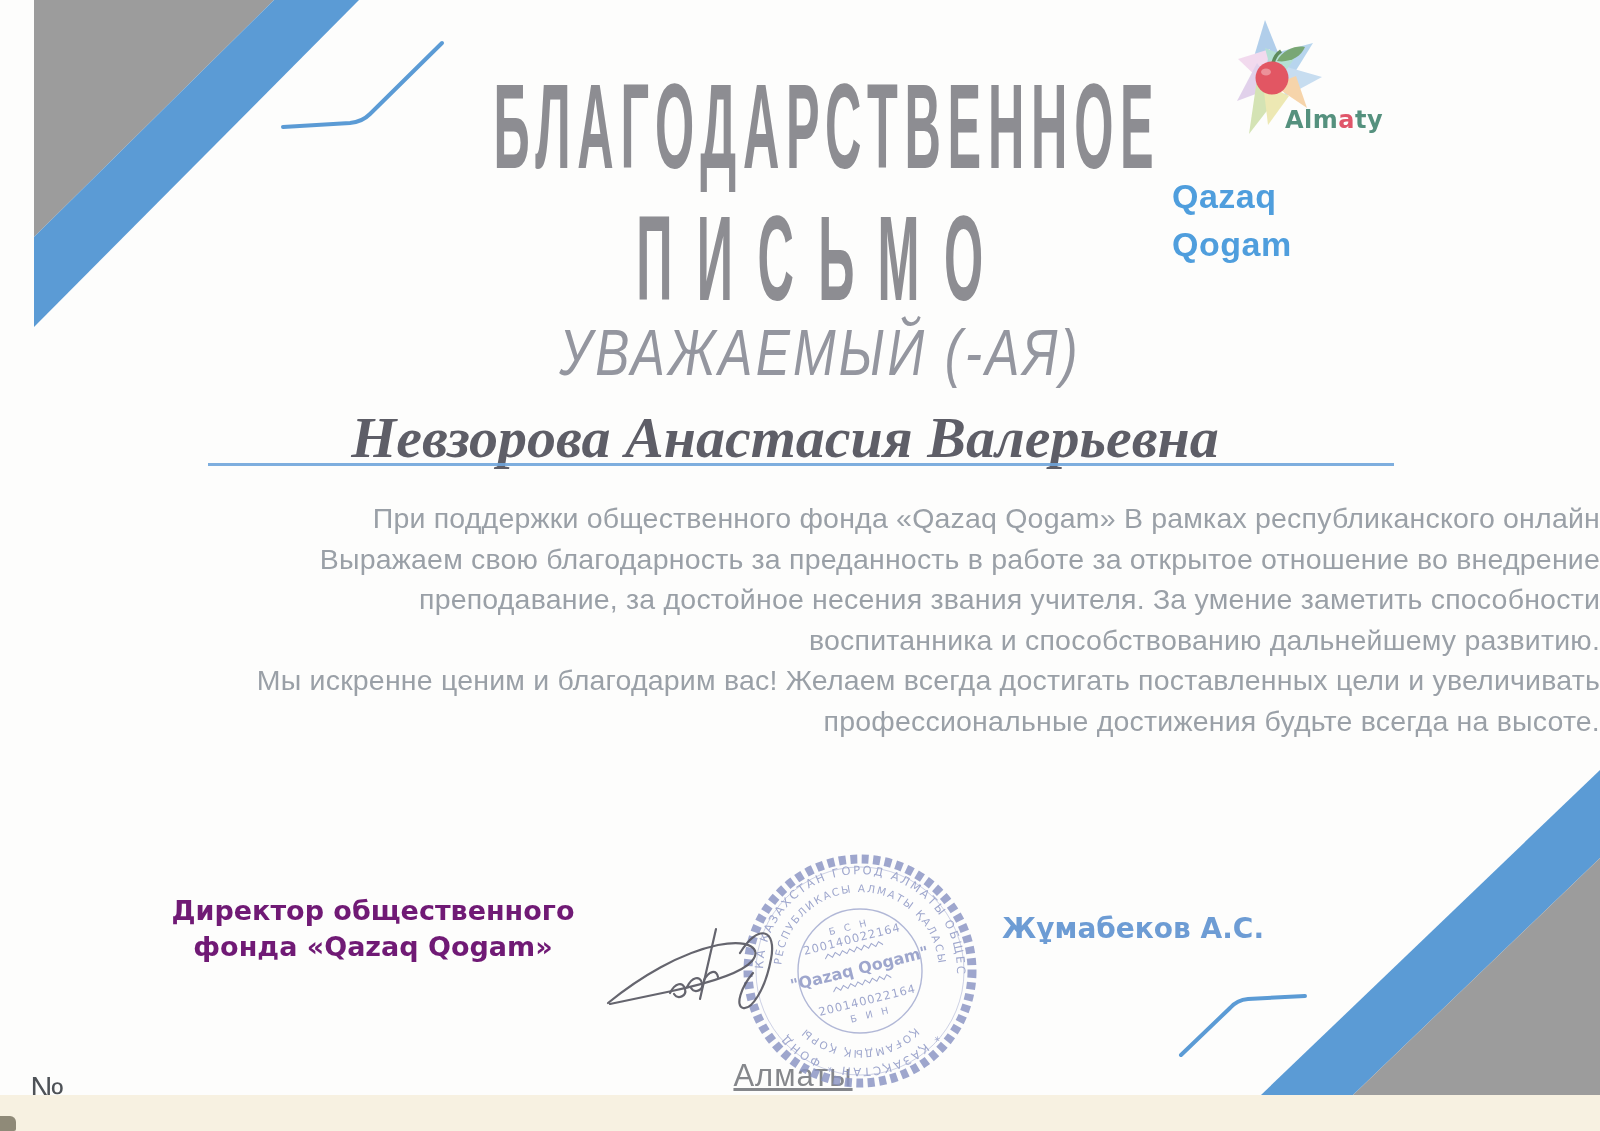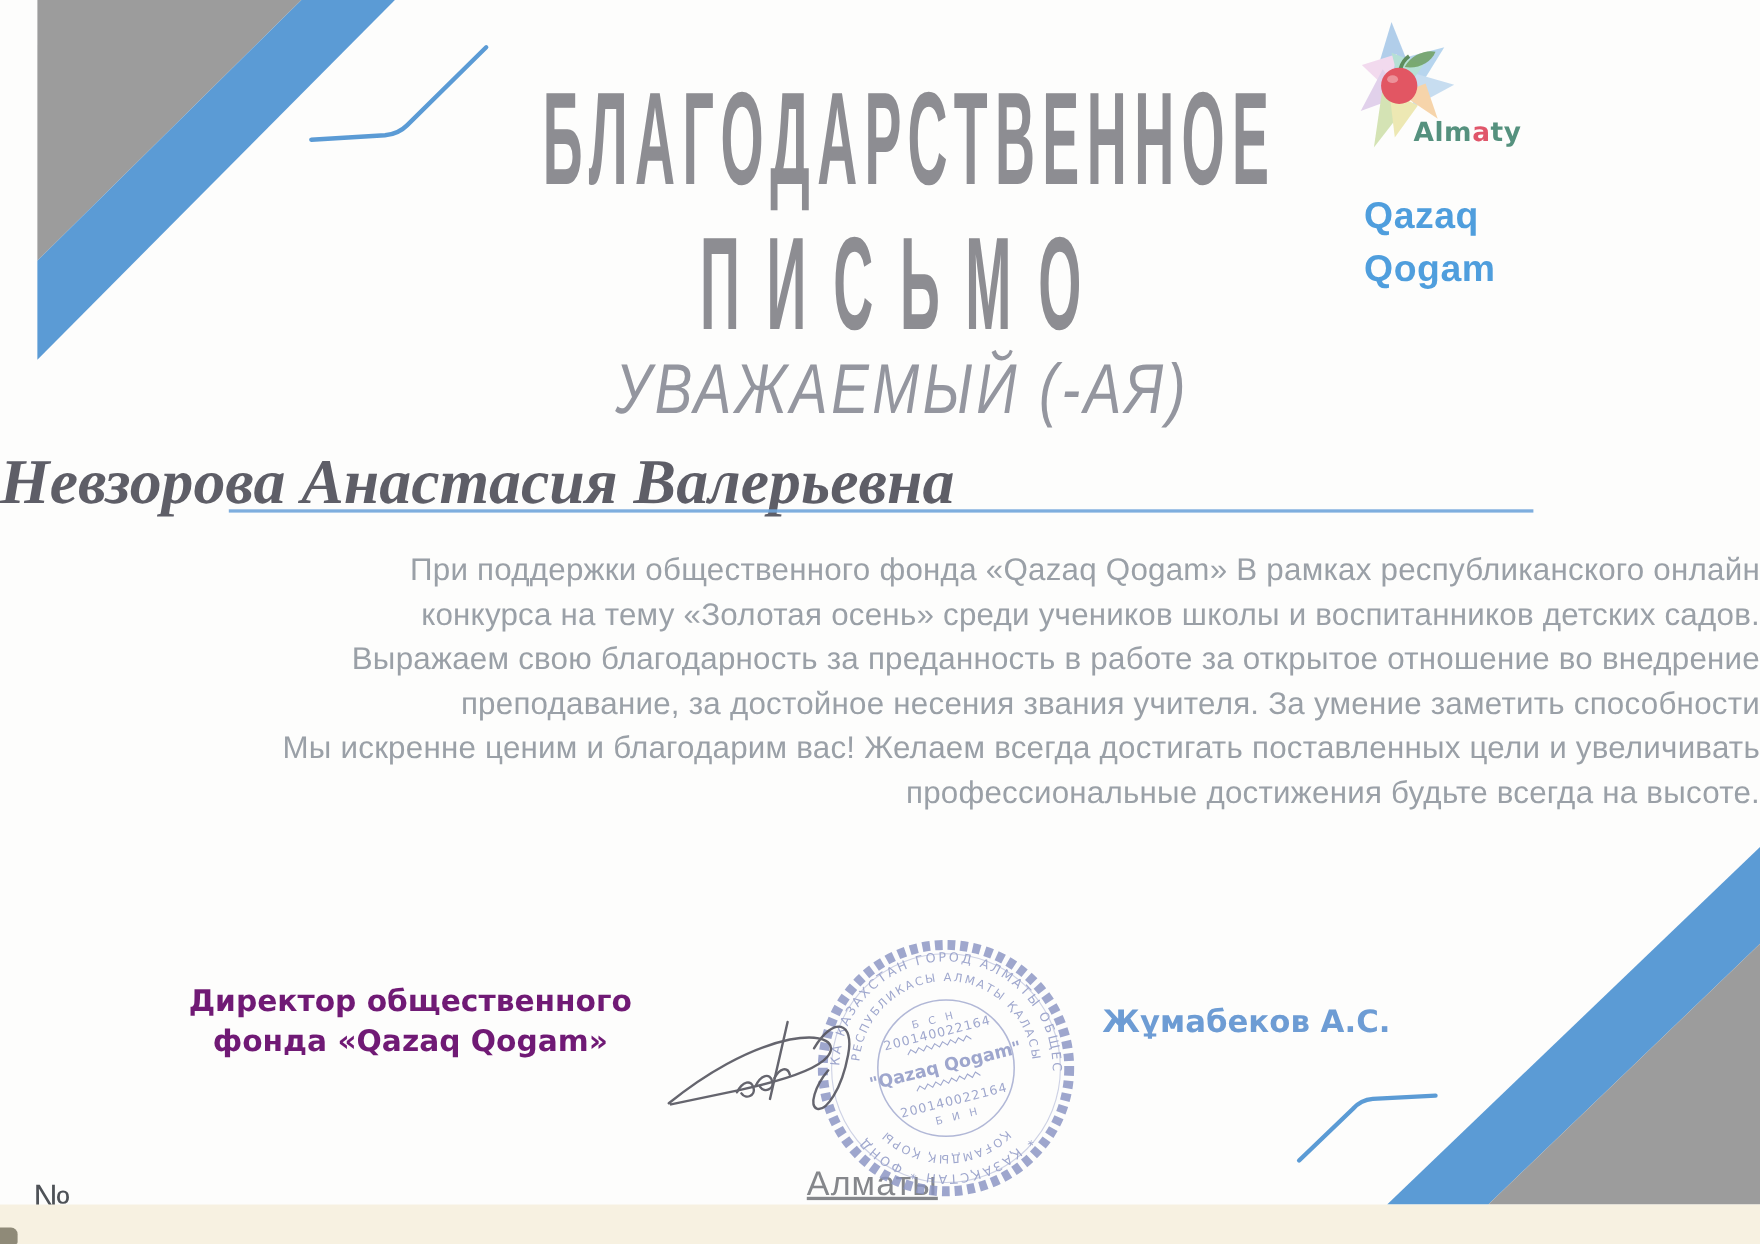--- a/index.html
+++ b/index.html
@@ -15,31 +15,31 @@
   #title1 .title-inner{letter-spacing:16px;}
   #title2{top:198px; font-size:120px; line-height:120px; transform:translateX(22px);}
   #title2 .title-inner{letter-spacing:58px;}
 
   
   #salutation{top:318px; left:0; width:1600px; text-align:center; font-size:64px; line-height:70px;
     color:#94969f; font-style:italic; font-weight:400; transform:translateX(20px); white-space:nowrap;}
   #salutation .sal-inner{display:inline-block; transform:scaleX(0.8); letter-spacing:4px;}
 
   
-  #recipient{top:404px; left:0; width:1570px; font-family:"Liberation Serif", serif;
+  #recipient{top:404px; left:0; width:1570px; text-align:center; font-family:"Liberation Serif", serif;
     font-style:italic; font-weight:700; font-size:58px; color:#5e5e67; white-space:nowrap;}
   #name-underline{top:463px; left:208px; width:1186px; height:3px; background:#70a5da; opacity:.9;}
 
   
   #body-text{top:498px; left:0; width:1600px; text-align:right; color:#9aa0a7; font-size:28.5px;
     line-height:40.5px; letter-spacing:.2px;}
   #body-text .bline{white-space:nowrap;}
 
   
-  #fund-name{left:1240px; top:172px; font-size:34px; font-weight:700; color:#4f9edd; line-height:48px; letter-spacing:.5px;}
+  #fund-name{left:1172px; top:172px; font-size:34px; font-weight:700; color:#4f9edd; line-height:48px; letter-spacing:.5px;}
 
   
   #director{left:168px; top:893px; width:410px; text-align:center; color:#701a75; font-weight:700;
     font-size:27px; line-height:36px; font-family:"DejaVu Sans", sans-serif;}
   #signer{left:1002px; top:912px; width:310px; text-align:left; color:#6d9cd4; font-weight:700;
     font-size:28px; font-family:"DejaVu Sans", sans-serif;}
   #city{left:0; top:1058px; width:1586px; text-align:center; color:#85878b; font-size:31px; letter-spacing:1px;text-decoration:underline;}
 
   
   #doc-number{left:30px; top:1070px; color:#4e5257; font-size:32px;}
@@ -99,23 +99,23 @@
 
   <div class="abs z1" id="salutation">
     <span class="sal-inner">УВАЖАЕМЫЙ (-АЯ)</span>
   </div>
 
   <div class="abs z1" id="recipient">Невзорова Анастасия Валерьевна</div>
   <div class="abs z1" id="name-underline"></div>
 
   <div class="abs z1" id="body-text">
     <div class="bline">При поддержки общественного фонда «Qazaq Qogam» В рамках республиканского онлайн</div>
-    <div class="bline">конкурса на тему «Золотая осень» среди учеников школы и воспитанников детских садов.</div>
     <div class="bline">Выражаем свою благодарность за преданность в работе за открытое отношение во внедрение</div>
     <div class="bline">преподавание, за достойное несения звания учителя. За умение заметить способности</div>
+    <div class="bline">воспитанника и способствованию дальнейшему развитию.</div>
     <div class="bline">Мы искренне ценим и благодарим вас! Желаем всегда достигать поставленных цели и увеличивать</div>
     <div class="bline">профессиональные достижения будьте всегда на высоте.</div>
   </div>
 
   <div class="abs z1" id="director">
     <div>Директор общественного</div>
     <div>фонда «Qazaq Qogam»</div>
   </div>
 
   <div class="abs z1" id="signer">Жұмабеков А.С.</div>

